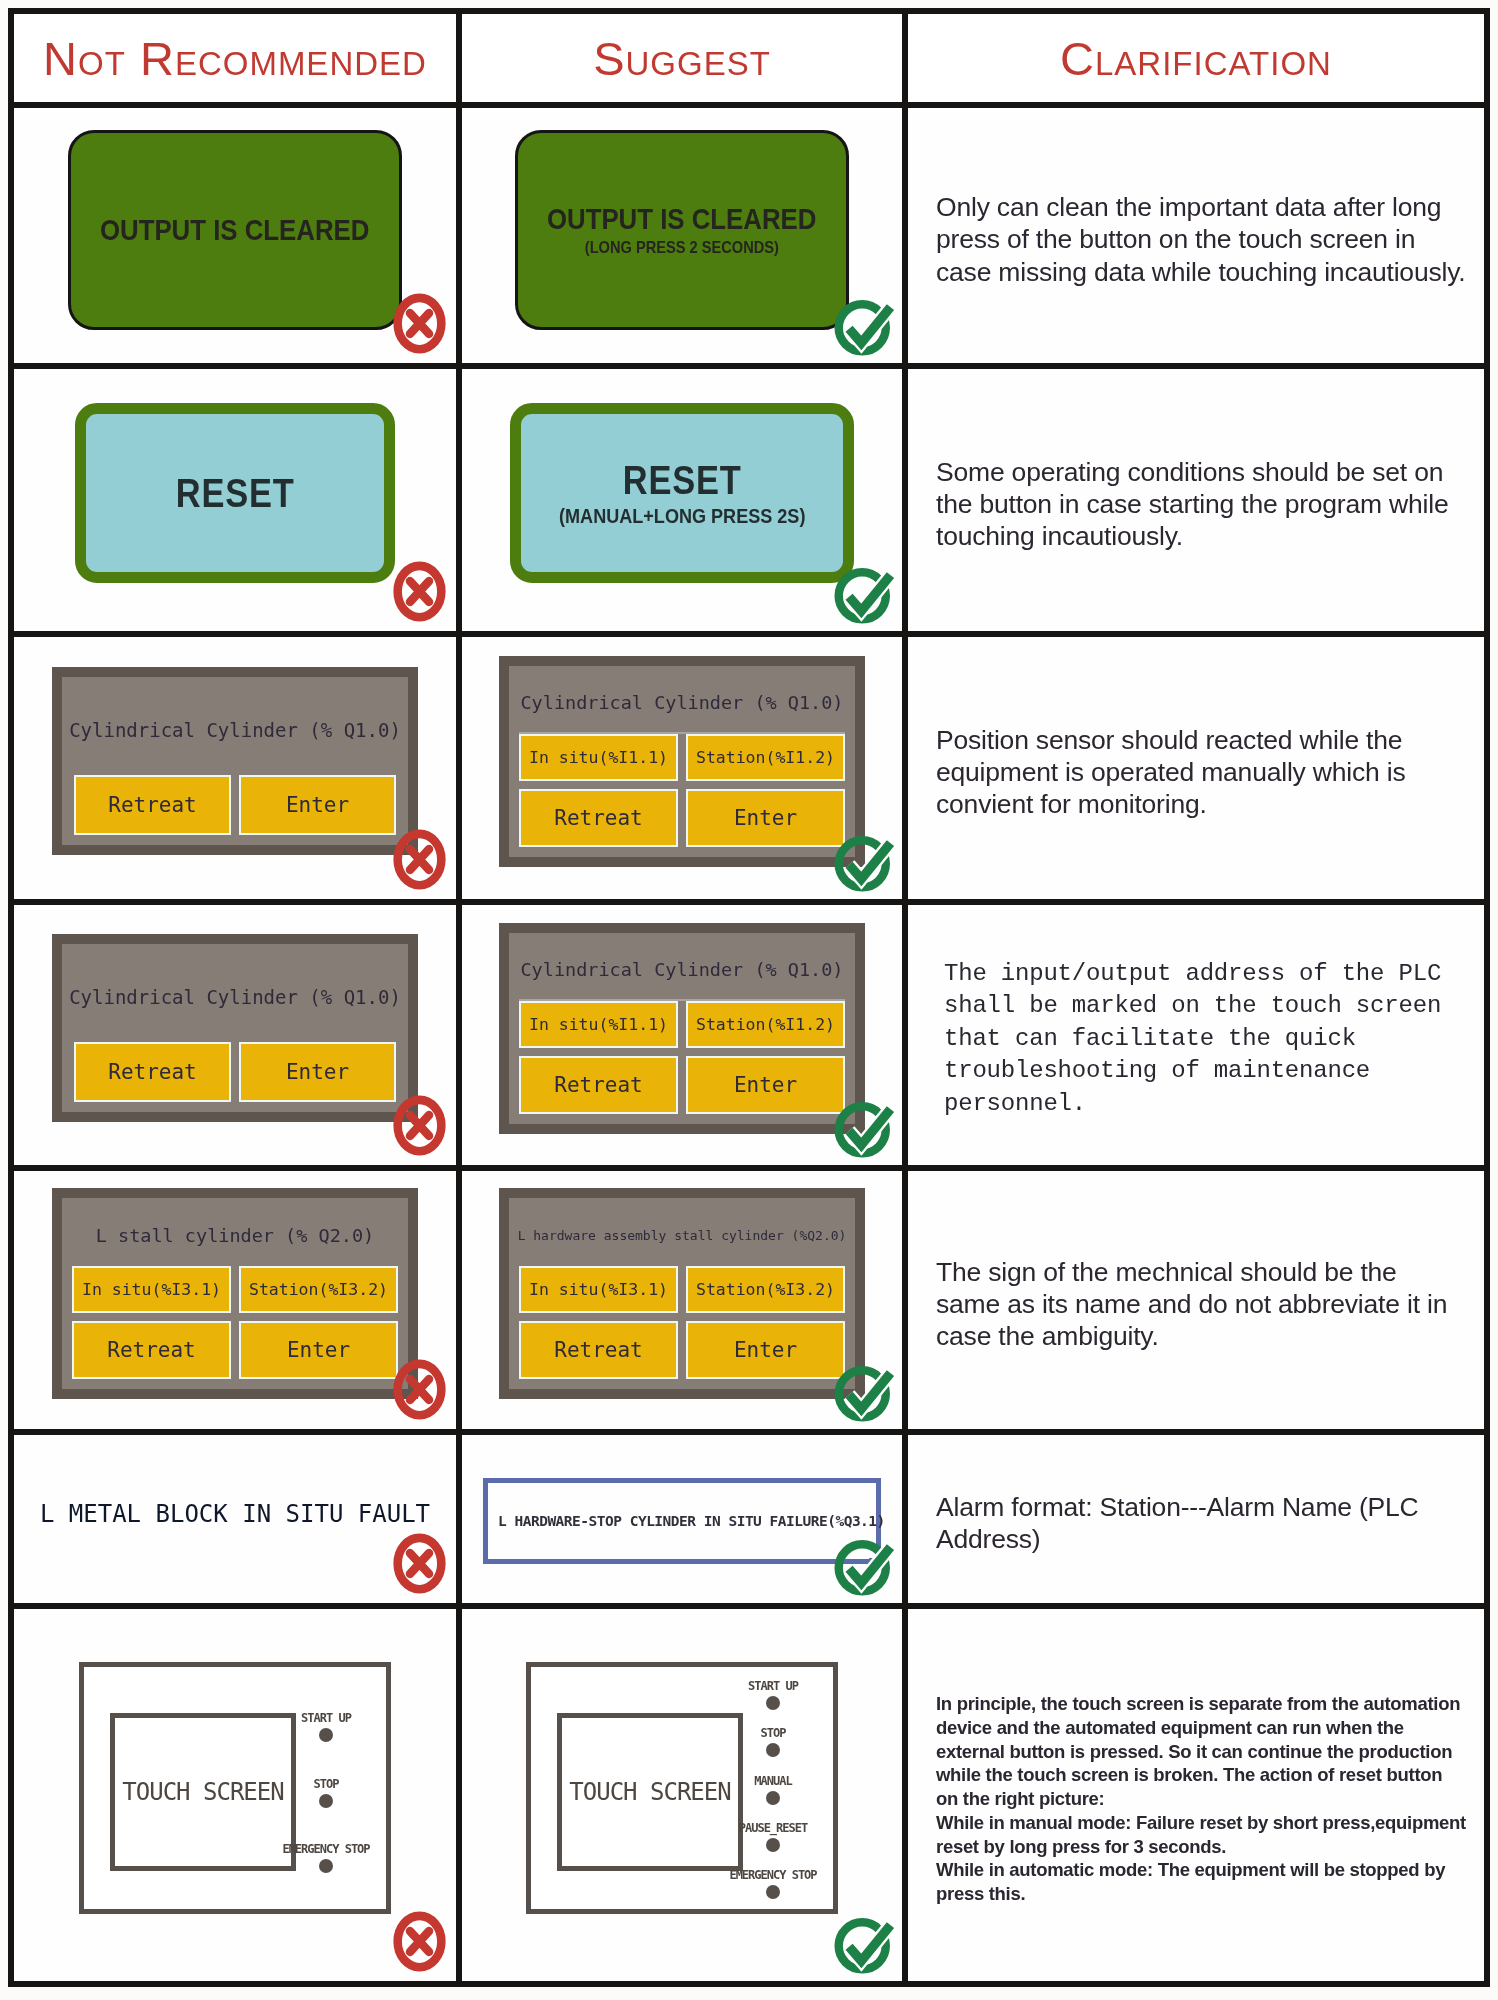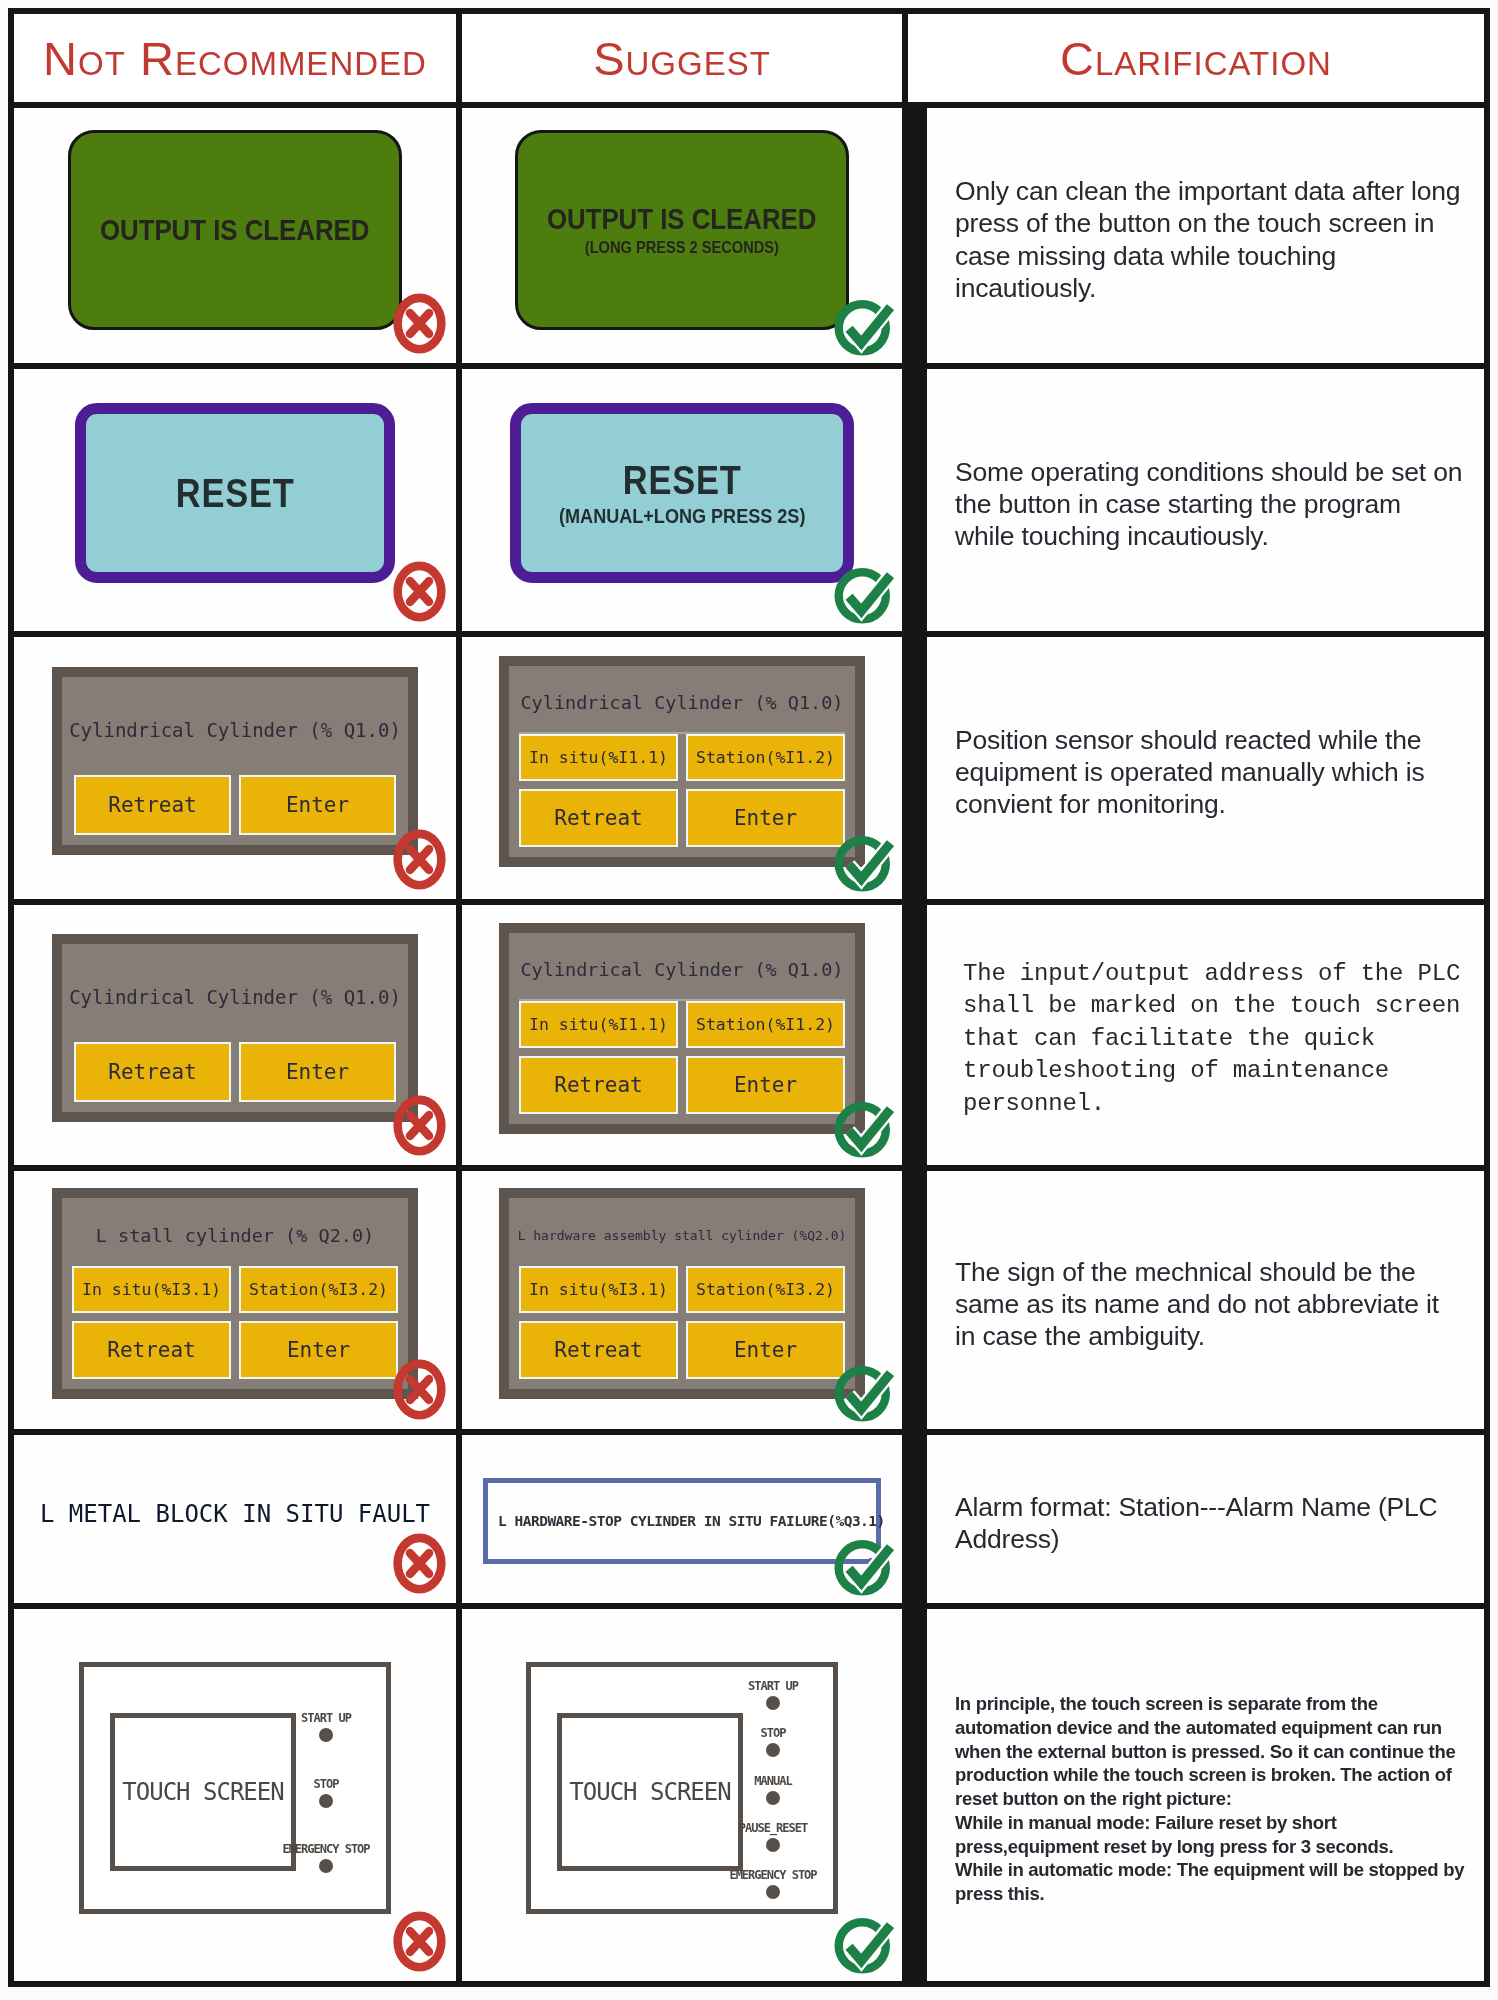--- a/index.html
+++ b/index.html
@@ -37,21 +37,21 @@
     display:flex; flex-direction:column; align-items:center; justify-content:center;
     margin-bottom:12px;
   }
   .ybtn .lbl  { font-size:30px; font-weight:bold; color:#26241f; white-space:nowrap; }
   .ybtn .sub  { font-size:17px; font-weight:bold; color:#26241f; white-space:nowrap; margin-top:2px; }
   .cond { display:inline-block; transform:scaleX(0.86); transform-origin:center; }
 
   
   .tbtn {
     width:320px; height:180px; background:#93ced4;
-    border:11px solid #4c1d95; border-radius:22px;
+    border:11px solid #4d7c0f; border-radius:22px;
     display:flex; flex-direction:column; align-items:center; justify-content:center;
     margin-bottom:14px;
   }
   .tbtn.wide { width:344px; }
   .tbtn .lbl { font-size:40px; font-weight:bold; color:#232e30; letter-spacing:1px; white-space:nowrap; }
   .tbtn .sub { font-size:21px; font-weight:bold; color:#232e30; white-space:nowrap; margin-top:1px; }
 
   
   .panel {
     width:366px; background:#877d77; border:10px solid #5d554e; padding:8px 10px 10px 10px;
@@ -115,21 +115,21 @@
   .leds.three { top:44px; bottom:36px; }
   .leds.five  { top:12px; bottom:10px; }
   .led { display:flex; flex-direction:column; align-items:center; gap:3px; }
   .led-label {
     font-family:"DejaVu Sans Mono", monospace; font-size:12px; font-weight:bold;
     color:#4e4741; letter-spacing:-1px; white-space:nowrap;
   }
   .led-ring { width:12px; height:12px; border:7px solid #57504a; border-radius:50%; background:#fff; }
 
   
-  .clar { justify-content:flex-start; padding:10px 18px 2px 28px;margin-left:19px; }
+  .clar { justify-content:flex-start; padding:10px 18px 2px 28px; }
   .clar p { font-size:26.5px; line-height:1.22; color:#2b2630; letter-spacing:-0.2px; }
   .clar.serif p { font-family:Liberation Mono, monospace; font-size:24px; line-height:1.35; padding-left:8px; }
   .clar.small p { font-size:18.5px; font-weight:bold; line-height:1.28; letter-spacing:-0.3px; white-space:pre-line; }
 </style>
 </head>
 <body>
 
 <div class="page">
   <div class="grid">
 

